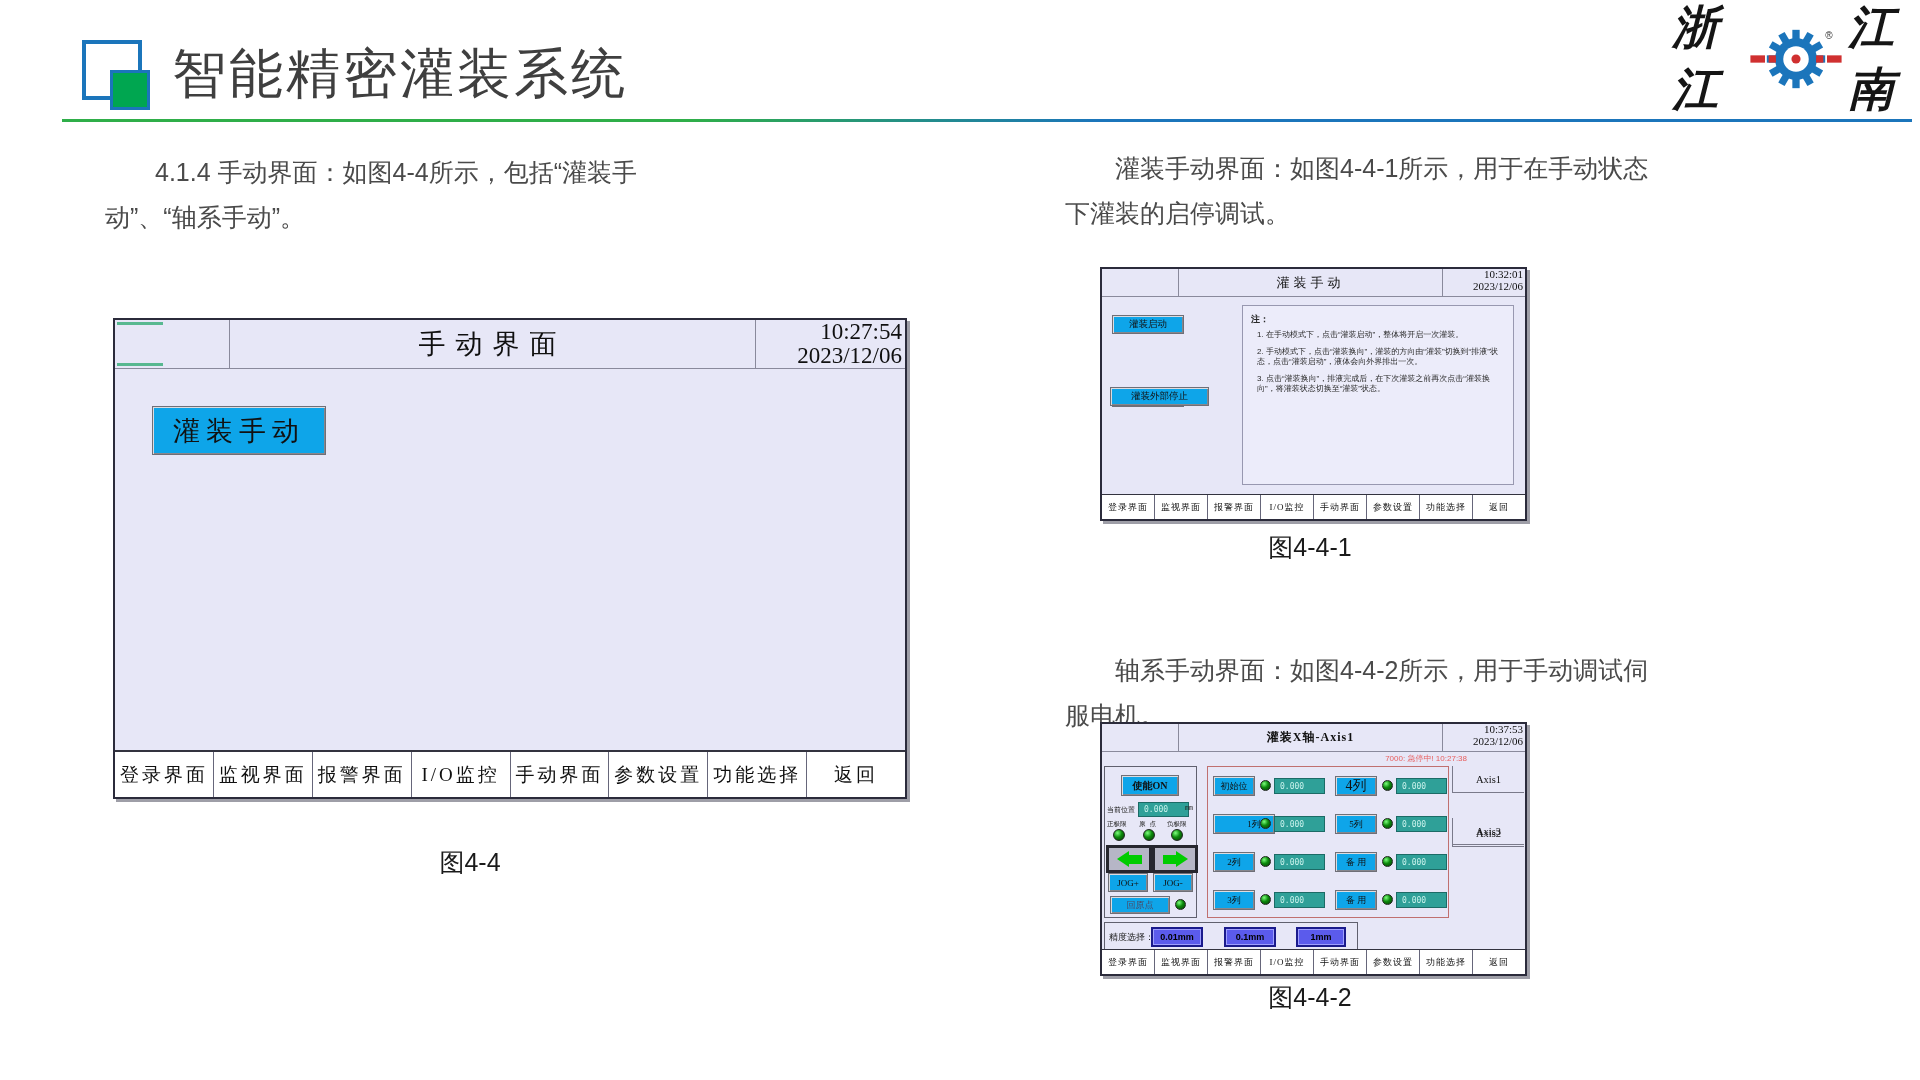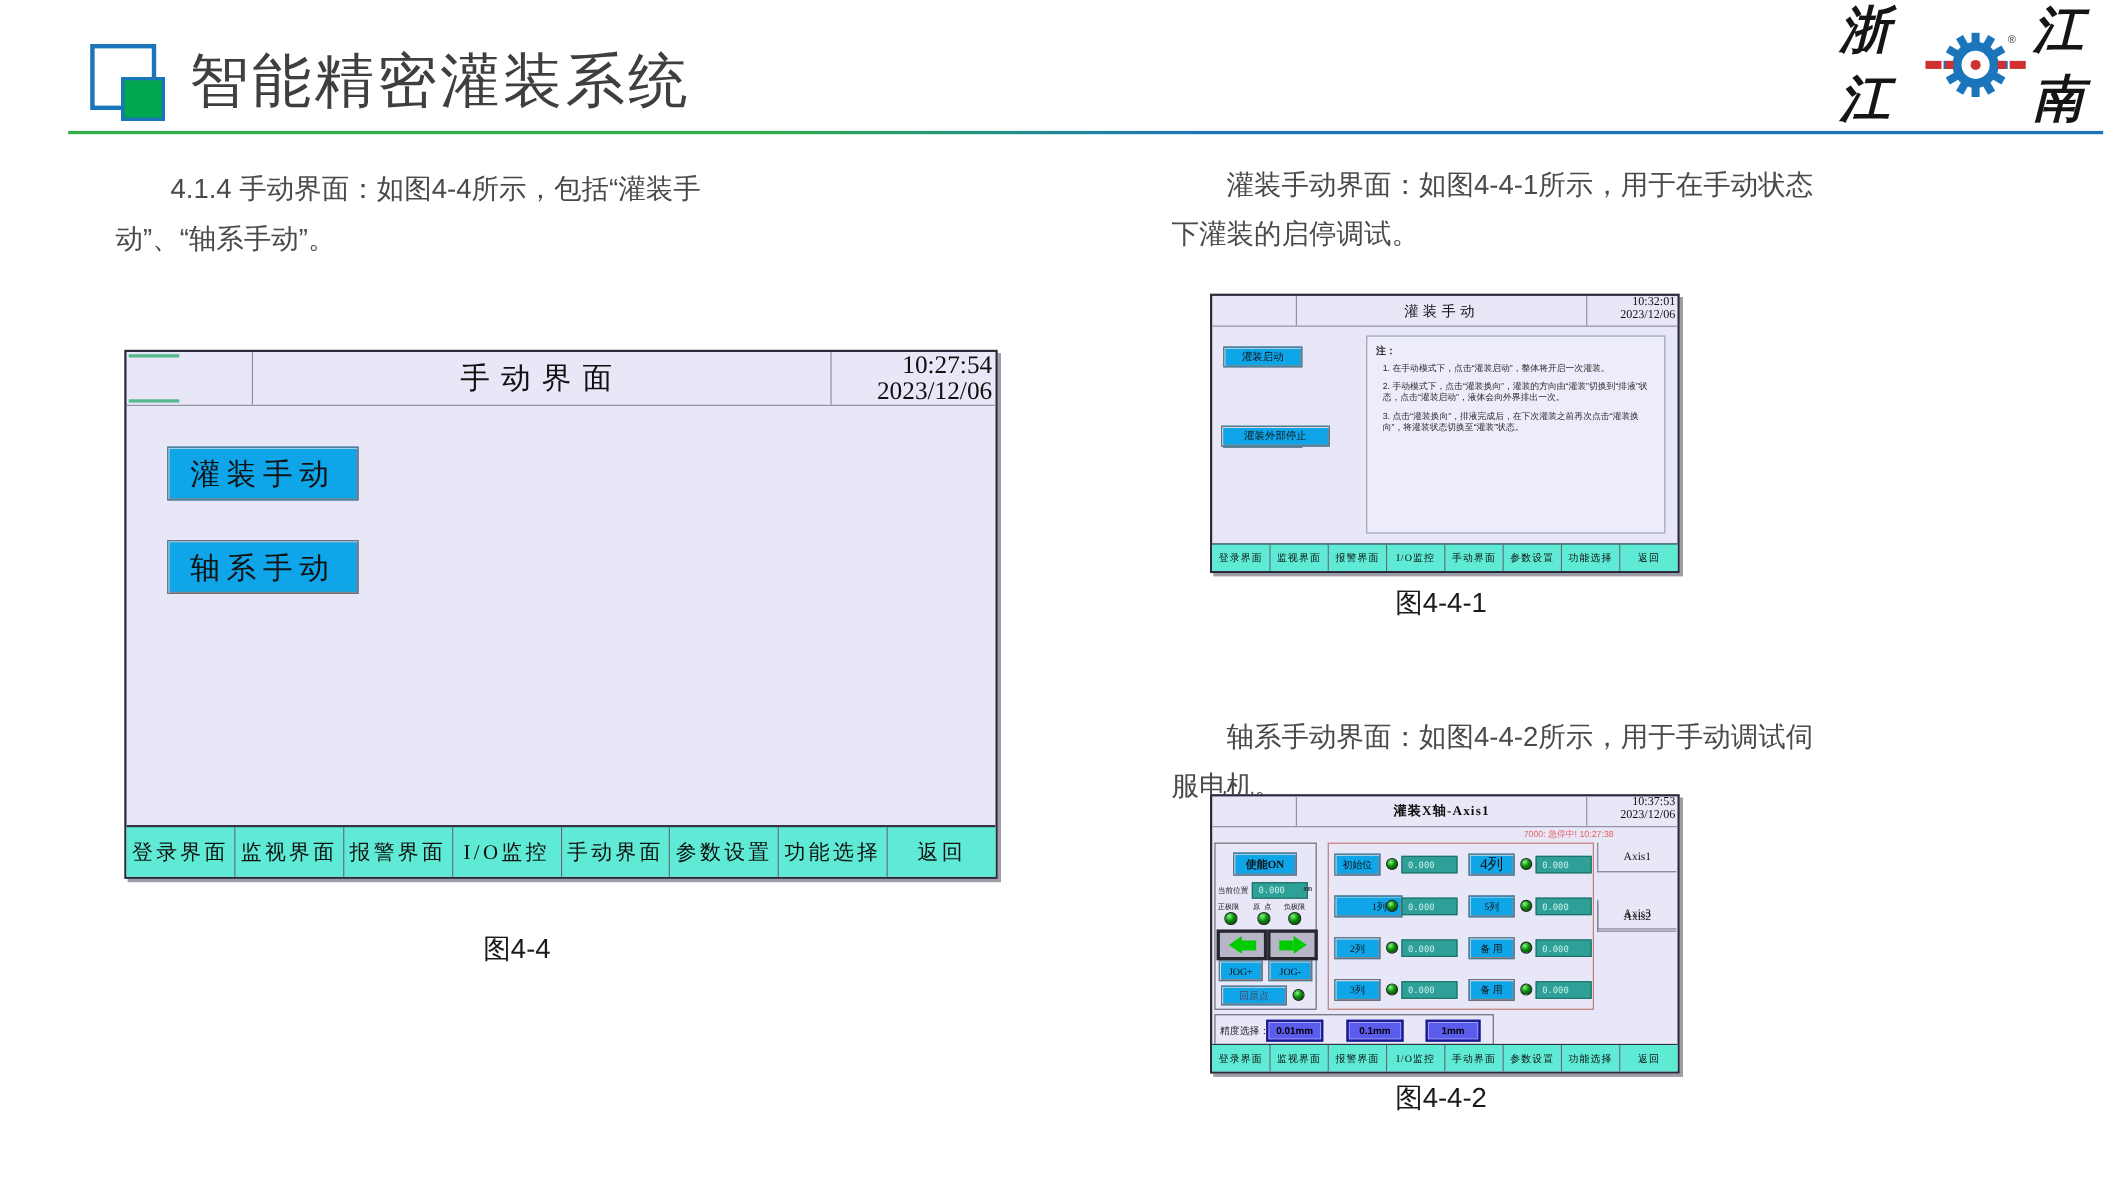--- a/index.html
+++ b/index.html
@@ -23,21 +23,21 @@
   .caption{position:absolute;font-size:25px;color:#1a1a1a;text-align:center;}
 
   
   .hmi{position:absolute;background:#e7e7f7;border:2px solid #2b2b3b;box-shadow:3px 3px 0 rgba(40,40,60,.45);}
   .tb{position:absolute;left:0;top:0;right:0;display:flex;border-bottom:1px solid #8a8a9c;}
   .tb .logo-cell{position:relative;border-right:1px solid #8a8a9c;}
   .tb .tt{flex:1;display:flex;align-items:center;justify-content:center;
       font-family:"Liberation Serif","DejaVu Serif",serif;color:#101010;}
   .tb .clock{border-left:1px solid #8a8a9c;font-family:"Liberation Serif","DejaVu Serif",serif;
       color:#101010;text-align:right;}
-  .menu{position:absolute;left:0;right:0;bottom:0;display:flex;border-top:2px solid #33333f;background:#5eead4;}
+  .menu{position:absolute;left:0;right:0;bottom:0;display:flex;border-top:2px solid #33333f;background:#ffffff;}
   .menu .mc{flex:1;display:flex;align-items:center;justify-content:center;border-right:1px solid #66667a;
       font-family:"Liberation Serif","DejaVu Serif",serif;color:#101010;white-space:nowrap;}
   .menu .mc:last-child{border-right:none;}
   .gbtn{position:absolute;background:#0ea5e9;border:1px solid #6f6f77;
       box-shadow:inset 1px 1px 0 #dcdce0,inset -1px -1px 0 #87878d;
       display:flex;align-items:center;justify-content:center;
       font-family:"Liberation Serif","DejaVu Serif",serif;color:#111;white-space:nowrap;}
   .val{position:absolute;background:#2fa098;border:1px solid #1c6b66;color:#c9f2ec;
       font-family:"DejaVu Sans Mono",monospace;display:flex;align-items:center;padding-left:5px;}
   .led{position:absolute;border-radius:50%;border:1px solid #1d261d;
@@ -128,21 +128,20 @@
 <div class="hmi" id="fig44">
   <div class="tb">
     <div class="logo-cell"></div>
     <div class="tt">手动界面</div>
     <div class="clock">
       <div>10:27:54</div>
       <div>2023/12/06</div>
     </div>
   </div>
   <div class="gbtn" style="left:37px;top:86px;width:172px;height:47px;font-size:27px;letter-spacing:6px;">灌装手动</div>
-  <div class="gbtn" style="left:37px;top:171px;width:172px;height:47px;font-size:27px;letter-spacing:6px;">轴系手动</div>
   <div class="menu">
     <div class="mc">登录界面</div>
     <div class="mc">监视界面</div>
     <div class="mc">报警界面</div>
     <div class="mc">I/O监控</div>
     <div class="mc">手动界面</div>
     <div class="mc">参数设置</div>
     <div class="mc">功能选择</div>
     <div class="mc">返回</div>
   </div>

